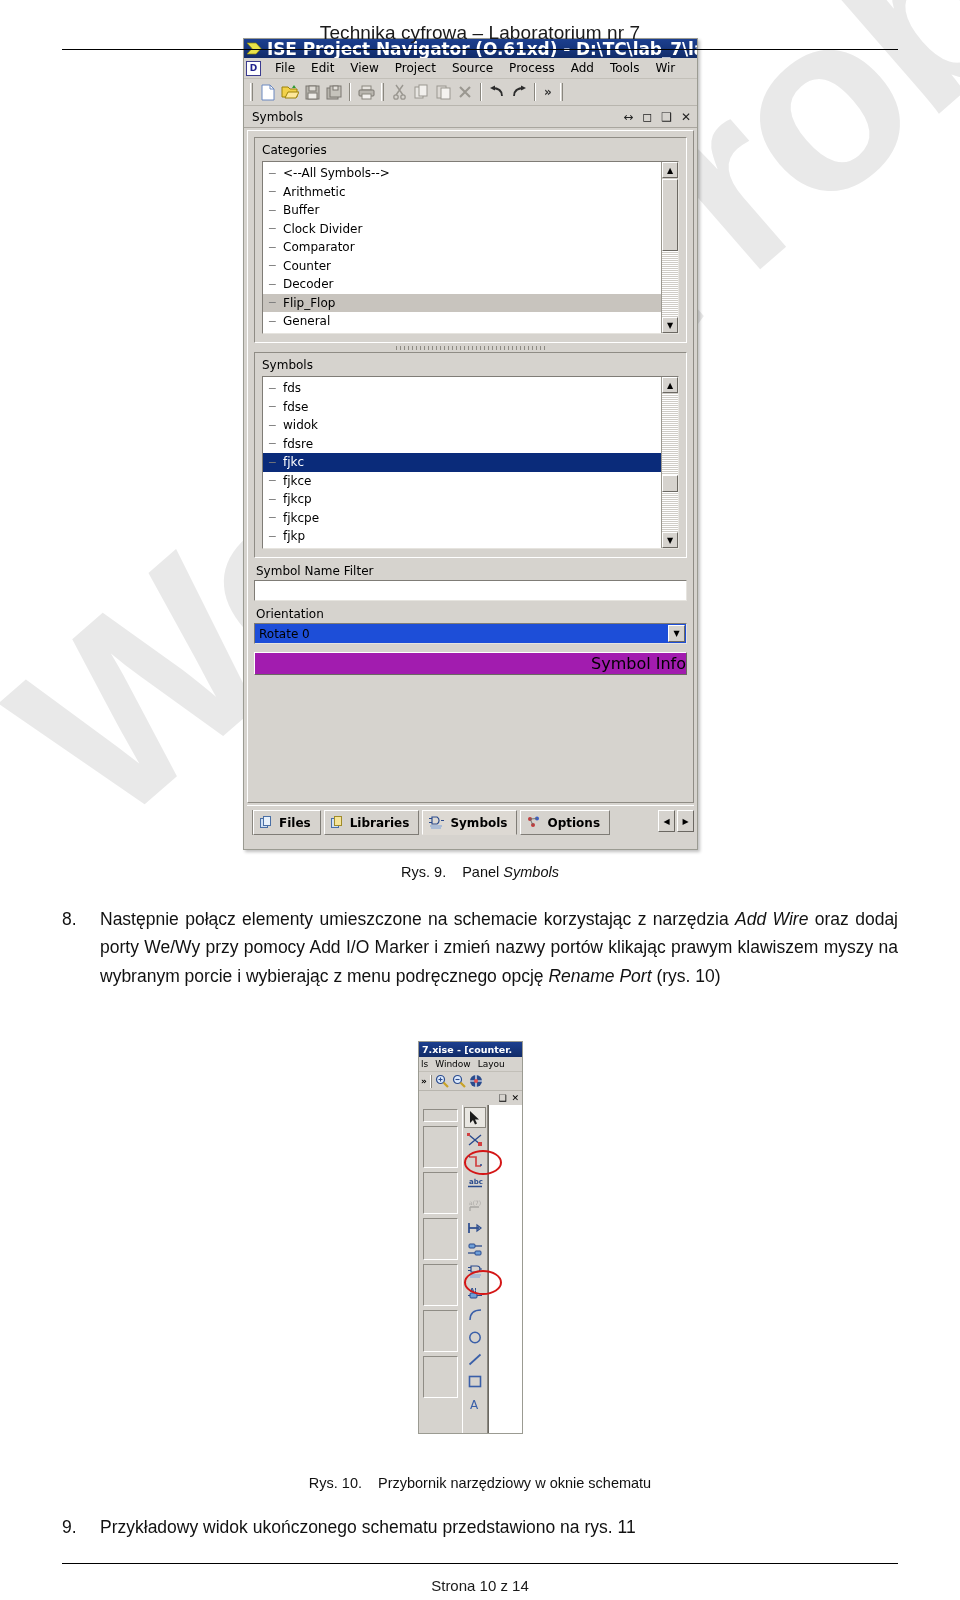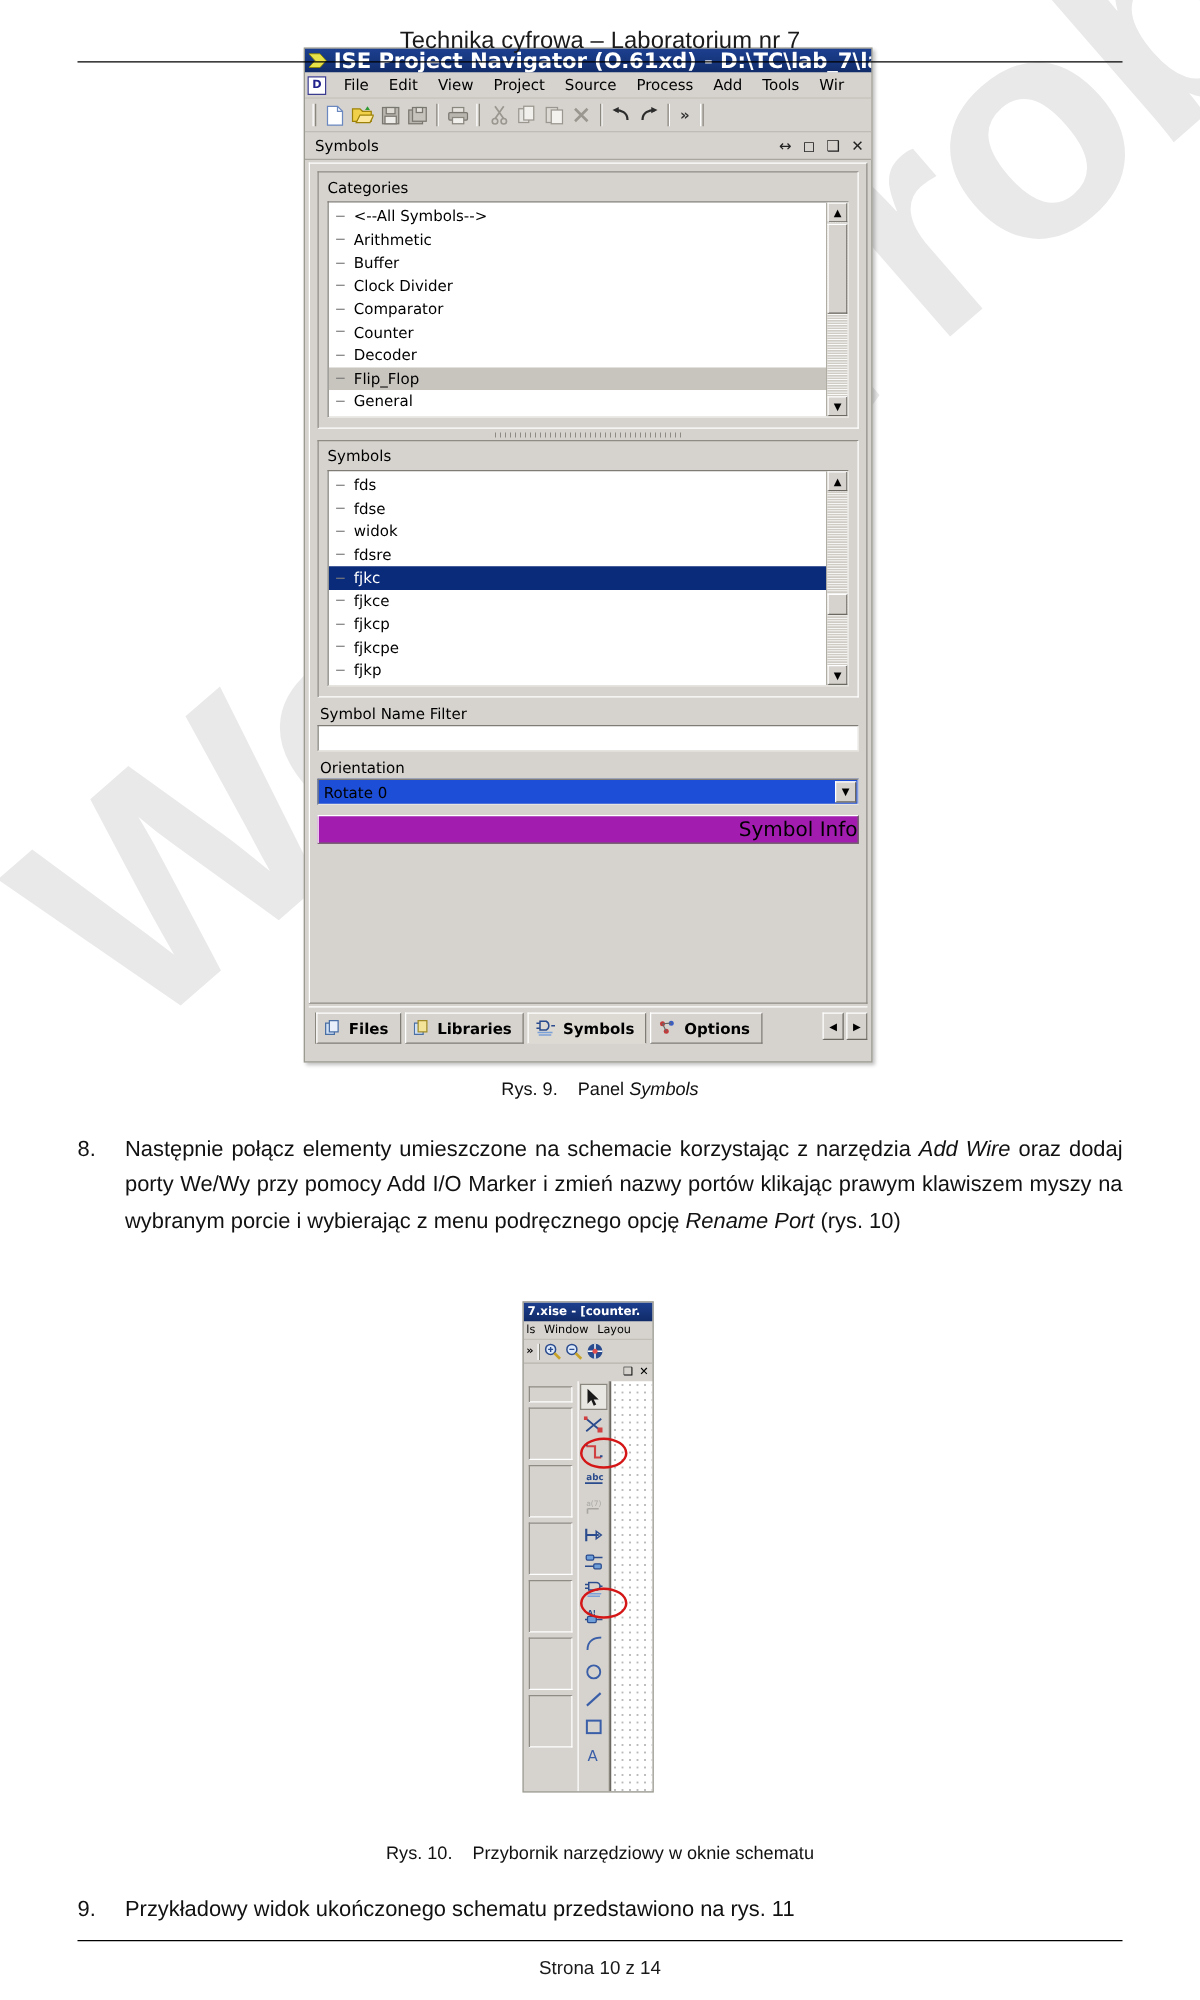--- a/index.html
+++ b/index.html
@@ -53,21 +53,21 @@
     letter-spacing: .1px;
     margin-top: 18px;
   }
   #header-rule {
     margin: 5px 62px 0 62px;
     border-top: 1.6px solid #000;
   }
 
   
   #footer-wrap {
-    position: absolute; left: 0; bottom: 11px; width: 960px;
+    position: absolute; left: 0; bottom: 0; width: 960px;
     z-index: 3;
   }
   #footer-rule {
     margin: 0 62px 0 62px;
     border-top: 1.6px solid #000;
   }
   #footer-text {
     text-align: center;
     font-size: 15px;
     color: #1a1a1a;

